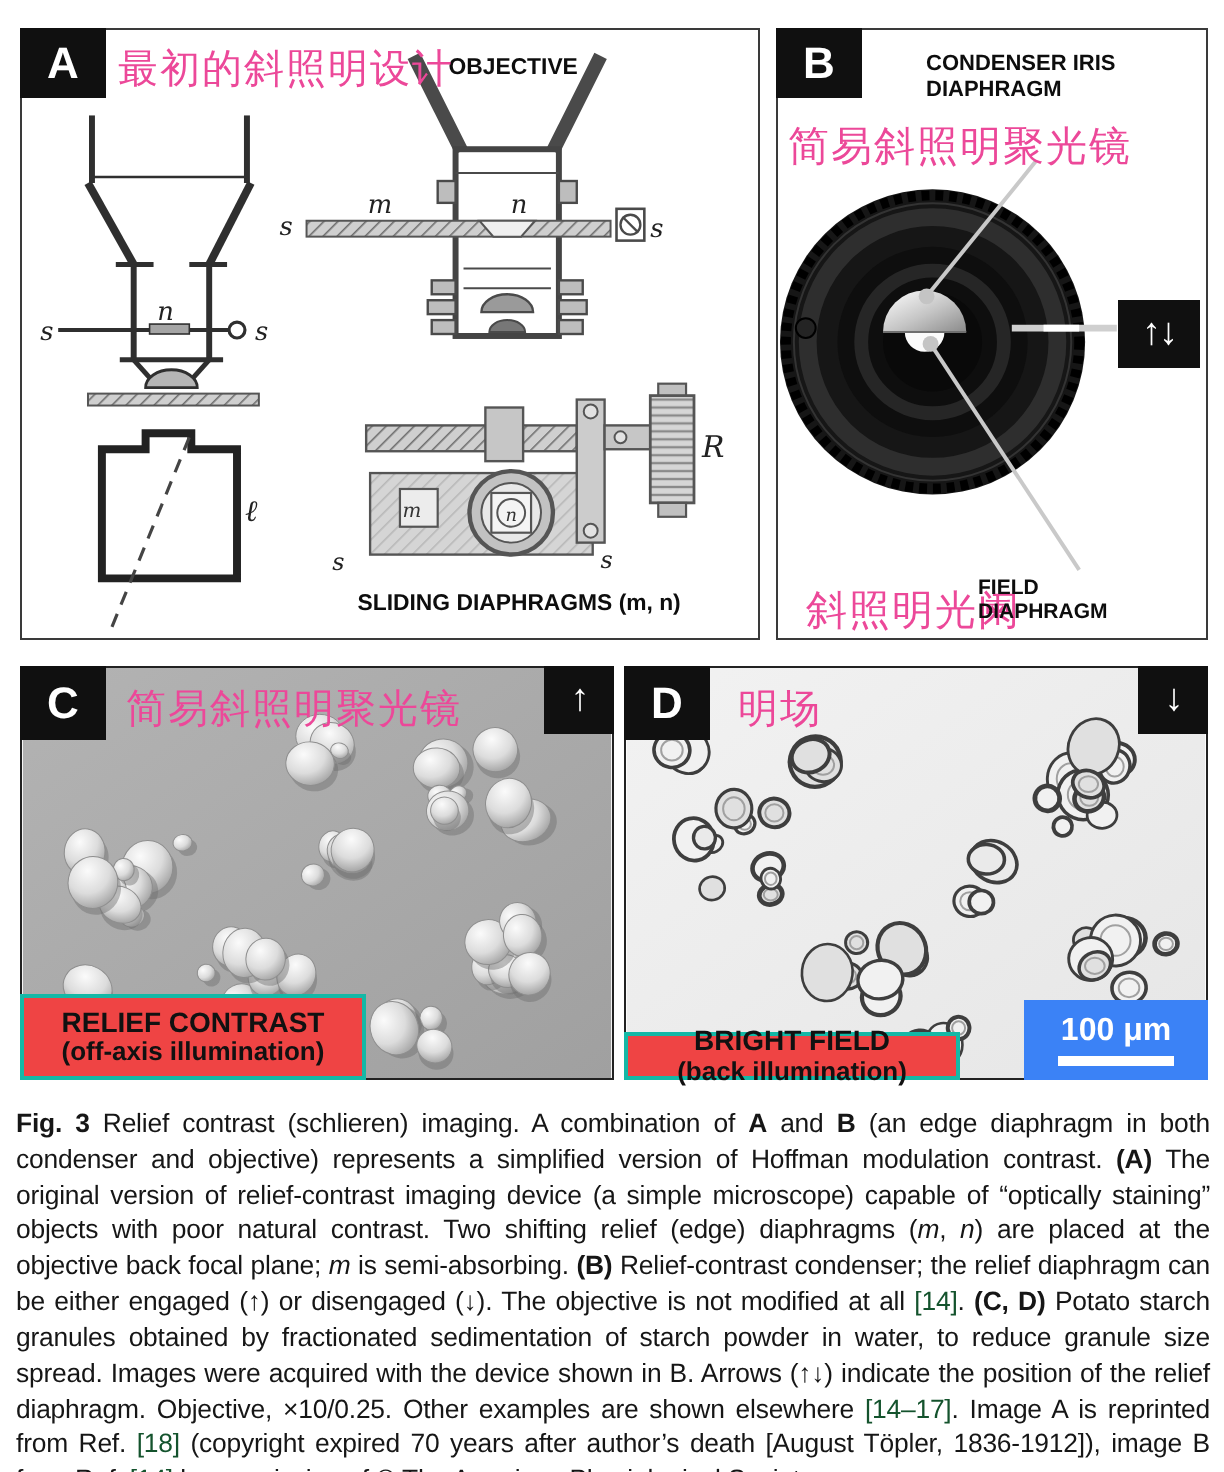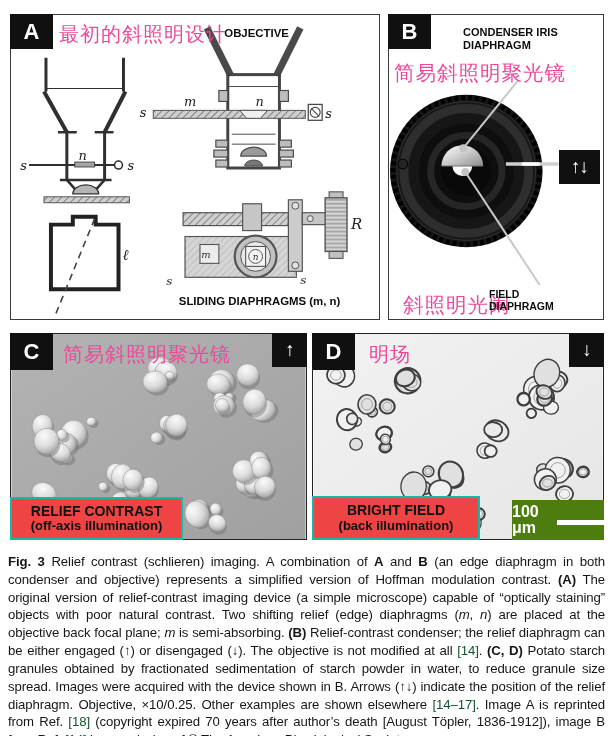--- a/index.html
+++ b/index.html
@@ -14,21 +14,21 @@
   .badge{position:absolute;left:-1px;top:-1px;width:43px;height:35px;background:#101010;
          color:#fff;font-weight:bold;font-size:22px;display:flex;align-items:center;justify-content:center;z-index:5;}
   .title-zh{position:absolute;font-size:20px;color:#ec4899;letter-spacing:1px;z-index:5;white-space:nowrap;}
   .arrowbox{position:absolute;top:-1px;right:-1px;width:35px;height:34px;background:#101010;color:#fff;
             font-size:19px;display:flex;align-items:center;justify-content:center;z-index:5;letter-spacing:-1px;}
   .smallcaps{font-weight:bold;font-size:11px;line-height:1.18;color:#0d0d0d;text-align:left;position:absolute;z-index:5;}
   .labelbox{position:absolute;background:#ef4444;border:2px solid #14b8a6;box-sizing:border-box;z-index:6;
             display:flex;flex-direction:column;align-items:center;justify-content:center;color:#111;}
   .labelbox .l1{font-weight:bold;font-size:14px;line-height:1.15;}
   .labelbox .l2{font-weight:bold;font-size:13px;line-height:1.15;}
-  .scalebox{position:absolute;background:#4d7c0f;z-index:6;display:flex;flex-direction:row;
+  .scalebox{position:absolute;background:#3b82f6;z-index:6;display:flex;flex-direction:column;
             align-items:center;justify-content:center;}
   .scalebox .txt{color:#fff;font-weight:bold;font-size:16px;line-height:1;}
   .scalebox .bar{width:58px;height:5px;background:#fff;margin-top:4px;}
   #caption{position:absolute;left:8px;top:553px;width:597px;font-size:13.2px;line-height:1.35;
            color:#161616;text-align:justify;letter-spacing:-0.1px;}
   #caption .ref{color:#14532d;}
   text.eng{font-family:"DejaVu Serif","Liberation Serif",serif;font-style:italic;}
   text.cap{font-family:"Liberation Sans",sans-serif;font-weight:bold;}
 </style>
 </head>
@@ -387,21 +387,21 @@
         <ellipse cx="22.7660302524406" cy="41.46477276765566" rx="5.43578858084511" ry="5.234250393080203" fill="none" stroke="#a0a0a0" stroke-width="1"></ellipse>
         <ellipse cx="160.11522535944457" cy="189.7850928002116" rx="9.298285332974046" ry="10.54299814891373" fill="#f1f1f1" stroke="#3e3e3e" stroke-width="1.32" transform="rotate(-8.504563733004034 160.11522535944457 189.7850928002116)"></ellipse>
         <ellipse cx="148.08115069983492" cy="191.74659285313766" rx="9.028356034774333" ry="8.641107667048482" fill="#eaeaea" stroke="#3e3e3e" stroke-width="2.14" transform="rotate(-4.4417844247072935 148.08115069983492 191.74659285313766)"></ellipse>
         <ellipse cx="148.08115069983492" cy="191.74659285313766" rx="5.4170136208646" ry="5.184664600229089" fill="none" stroke="#a0a0a0" stroke-width="1"></ellipse>
         <ellipse cx="167.51141279667533" cy="181.7417509474291" rx="5.462370452703908" ry="5.652003167110866" fill="#f1f1f1" stroke="#3e3e3e" stroke-width="2.04" transform="rotate(-9.00246565695852 167.51141279667533 181.7417509474291)"></ellipse>
         <ellipse cx="167.51141279667533" cy="181.7417509474291" rx="3.2774222716223447" ry="3.3912019002665197" fill="none" stroke="#a0a0a0" stroke-width="1"></ellipse>
       </svg>
     <div class="badge" style="height:37px;">D</div>
     <div class="title-zh" style="left:56px;top:7px;">明场</div>
     <div class="arrowbox">↓</div>
-    <div class="labelbox" style="left:-1px;bottom:-1px;width:168px;height:44px;">
+    <div class="labelbox" style="left:-1px;bottom:-1px;width:168px;height:24px;">
       <div class="l1">BRIGHT FIELD</div>
       <div class="l2">(back illumination)</div>
     </div>
     <div class="scalebox" style="right:-1px;bottom:-1px;width:92px;height:40px;">
       <div class="txt">100 μm</div>
       <div class="bar"></div>
     </div>
   </div>
 
   <div id="caption"><span style="font-weight: bold;">Fig. 3</span><span> Relief contrast (schlieren) imaging. A combination of </span><span style="font-weight: bold;">A</span><span> and </span><span style="font-weight: bold;">B</span><span> (an edge diaphragm in both condenser and objective) represents a simplified version of Hoffman modulation contrast. </span><span style="font-weight: bold;">(A)</span><span> The original version of relief-contrast imaging device (a simple microscope) capable of “optically staining” objects with poor natural contrast. Two shifting relief (edge) diaphragms (</span><span style="font-style: italic;">m</span><span>, </span><span style="font-style: italic;">n</span><span>) are placed at the objective back focal plane; </span><span style="font-style: italic;">m</span><span> is semi-absorbing. </span><span style="font-weight: bold;">(B)</span><span> Relief-contrast condenser; the relief diaphragm can be either engaged (↑) or disengaged (↓). The objective is not modified at all </span><span class="ref">[14]</span><span>. </span><span style="font-weight: bold;">(C, D)</span><span> Potato starch granules obtained by fractionated sedimentation of starch powder in water, to reduce granule size spread. Images were acquired with the device shown in B. Arrows (↑↓) indicate the position of the relief diaphragm. Objective, ×10/0.25. Other examples are shown elsewhere </span><span class="ref">[14–17]</span><span>. Image A is reprinted from Ref. </span><span class="ref">[18]</span><span> (copyright expired 70 years after author’s death [August Töpler, 1836-1912]), image B from Ref. </span><span class="ref">[14]</span><span> by permission of © The American Physiological Society</span></div>

